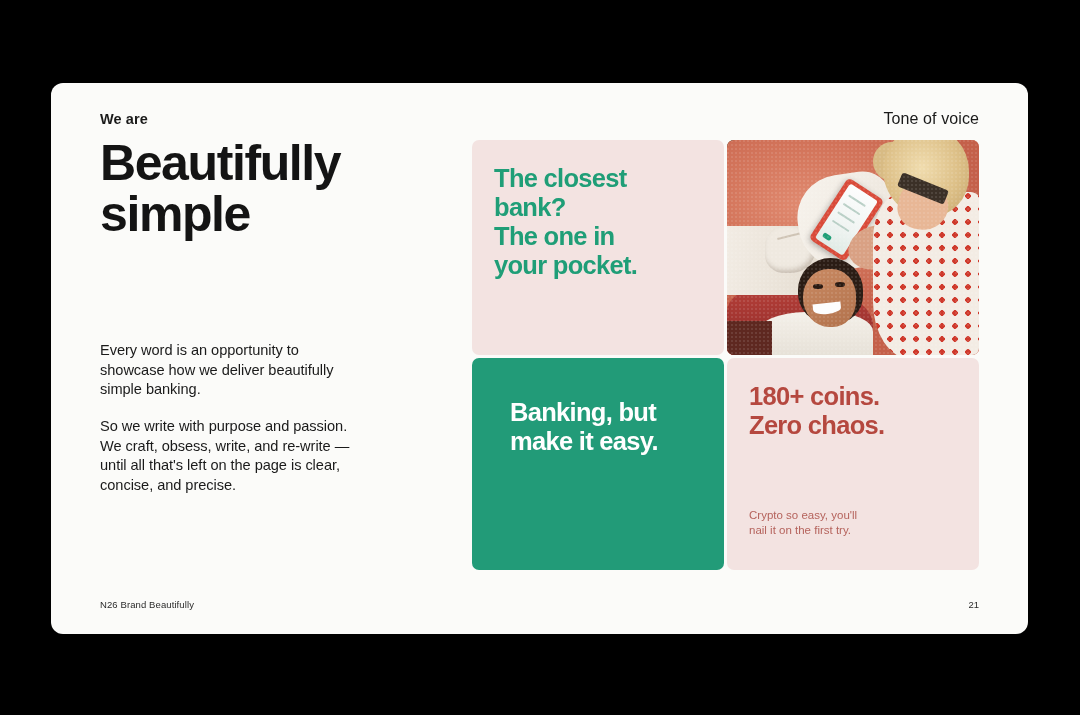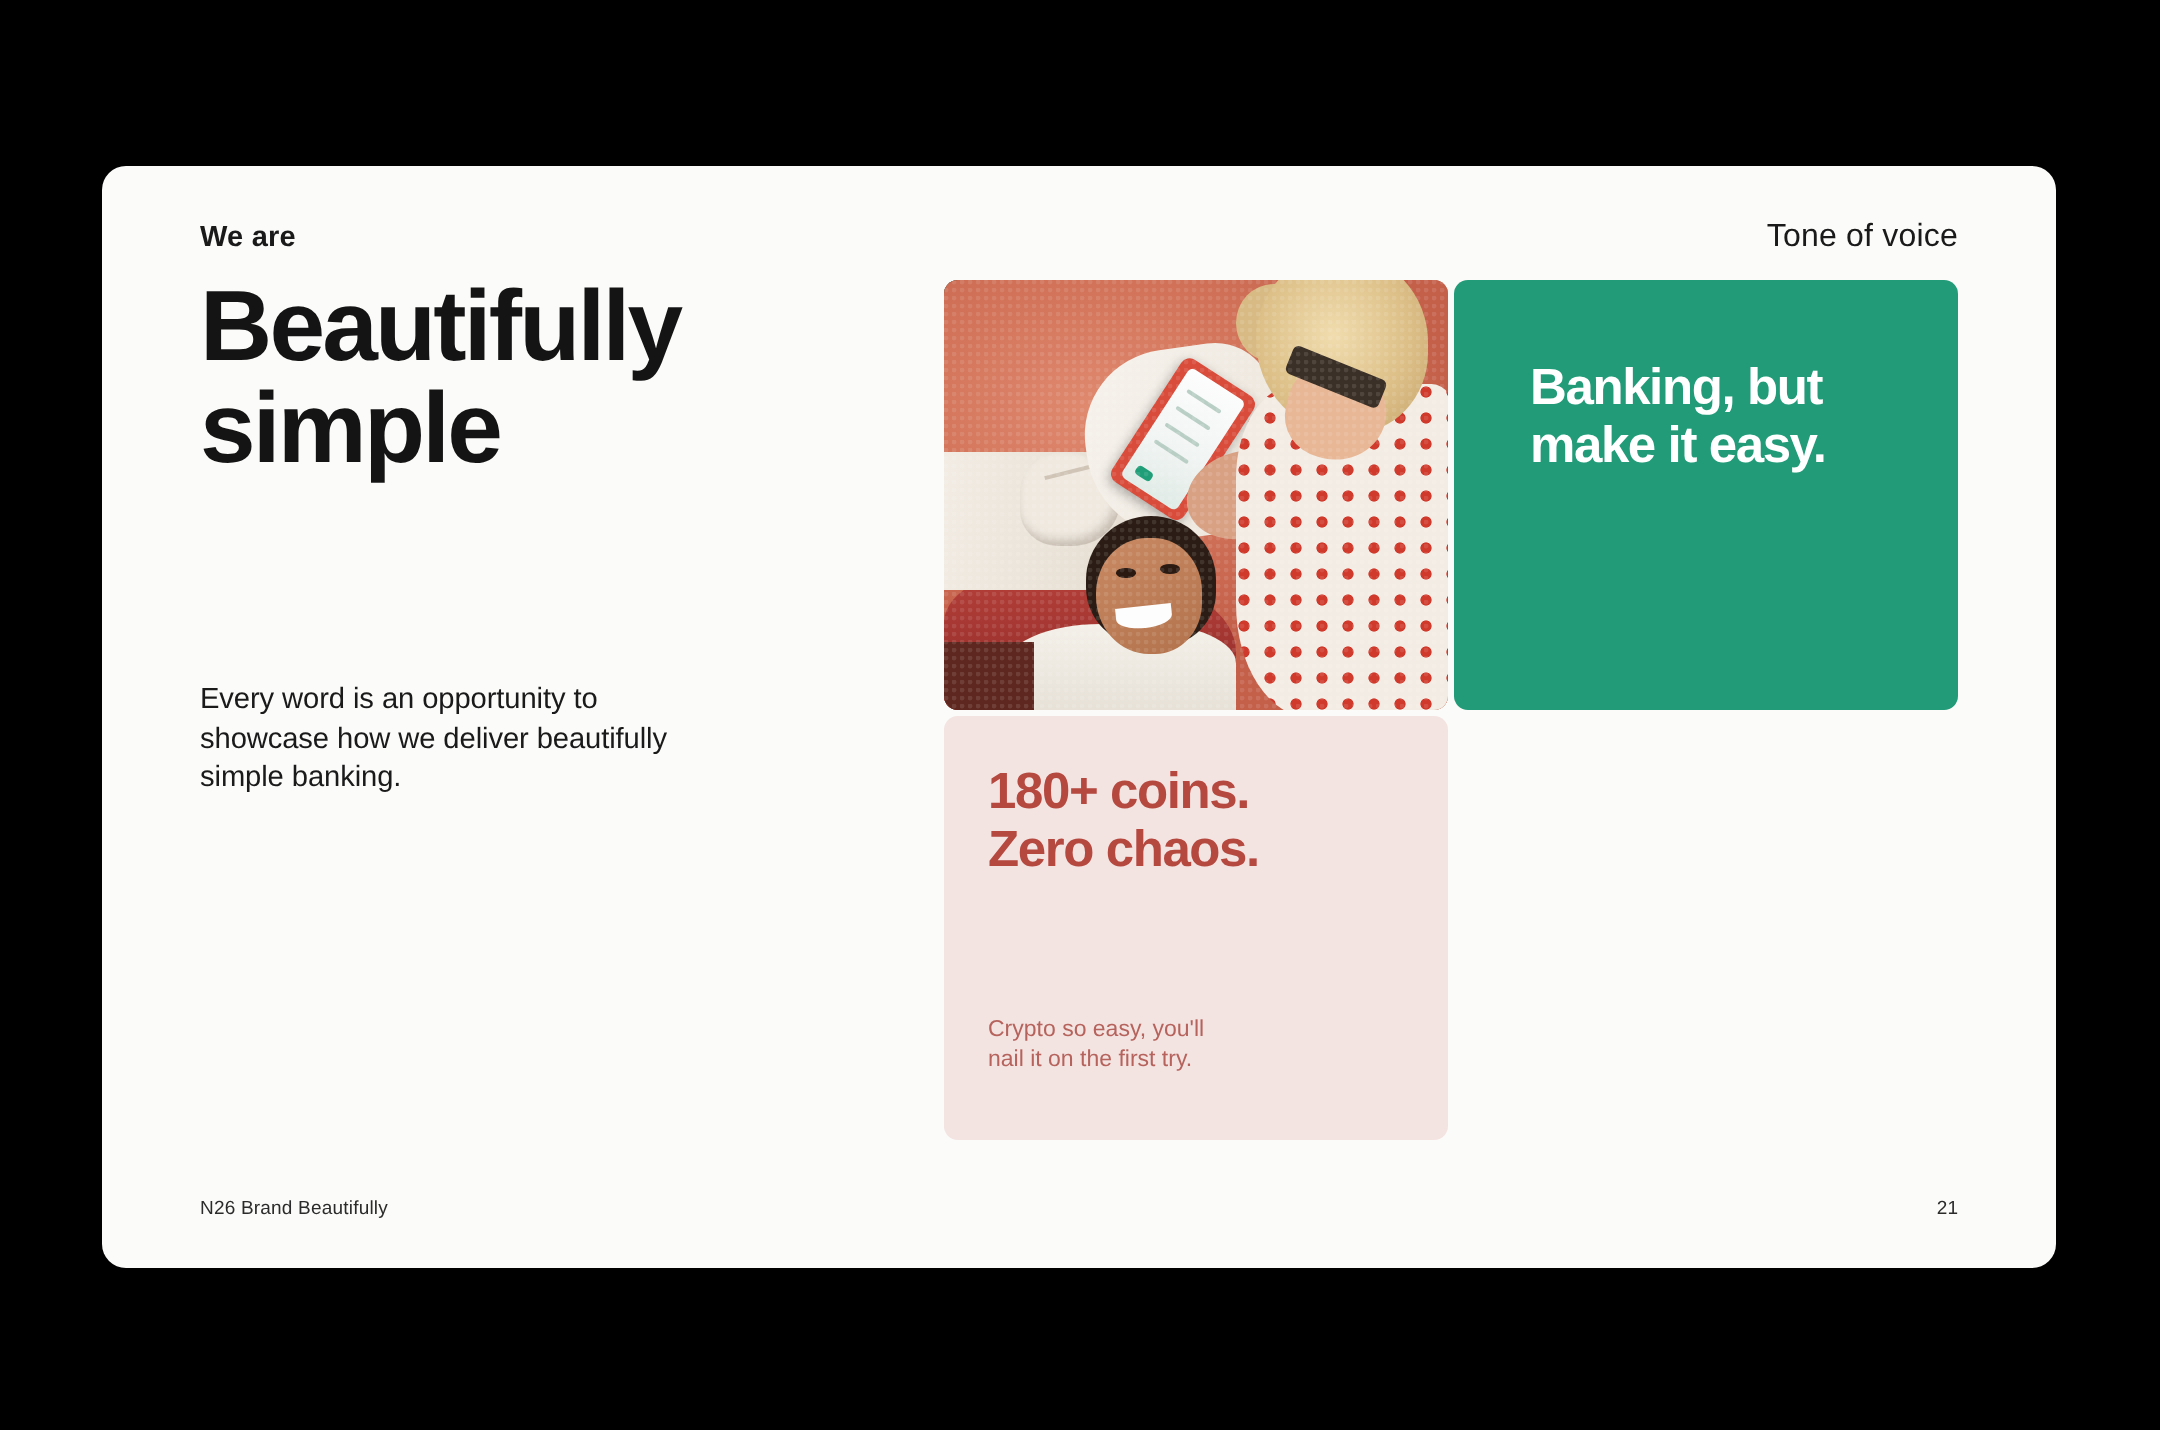--- a/index.html
+++ b/index.html
@@ -325,25 +325,34 @@
       <div class="eyebrow">We are</div>
       <div class="section-label">Tone of voice</div>
     </div>
 
     <div class="left-col">
       <h1 class="headline">Beautifully
 simple</h1>
 
       <div class="body-block">
         <p class="body-para">Every word is an opportunity to showcase how we deliver beautifully simple banking.</p>
+        <p class="body-para">So we write with purpose and passion. We craft, obsess, write, and re-write — until all that's left on the page is clear, concise, and precise.</p>
       </div>
     </div>
 
     <div class="card-grid">
 
+      <div class="card card-pink">
+        <div class="card-pad">
+          <p class="quote-green">The closest
+bank?
+The one in
+your pocket.</p>
+        </div>
+      </div>
 
       <div class="card photo-card">
         <div class="ph-bg-green"></div>
         <div class="ph-blanket"></div>
         <div class="ph-blanket-dark"></div>
         <div class="ph-leg"></div>
         <div class="ph-shoe"></div>
         <div class="ph-shoe-lace"></div>
         <div class="ph-arm"></div>
         <div class="ph-phone">

